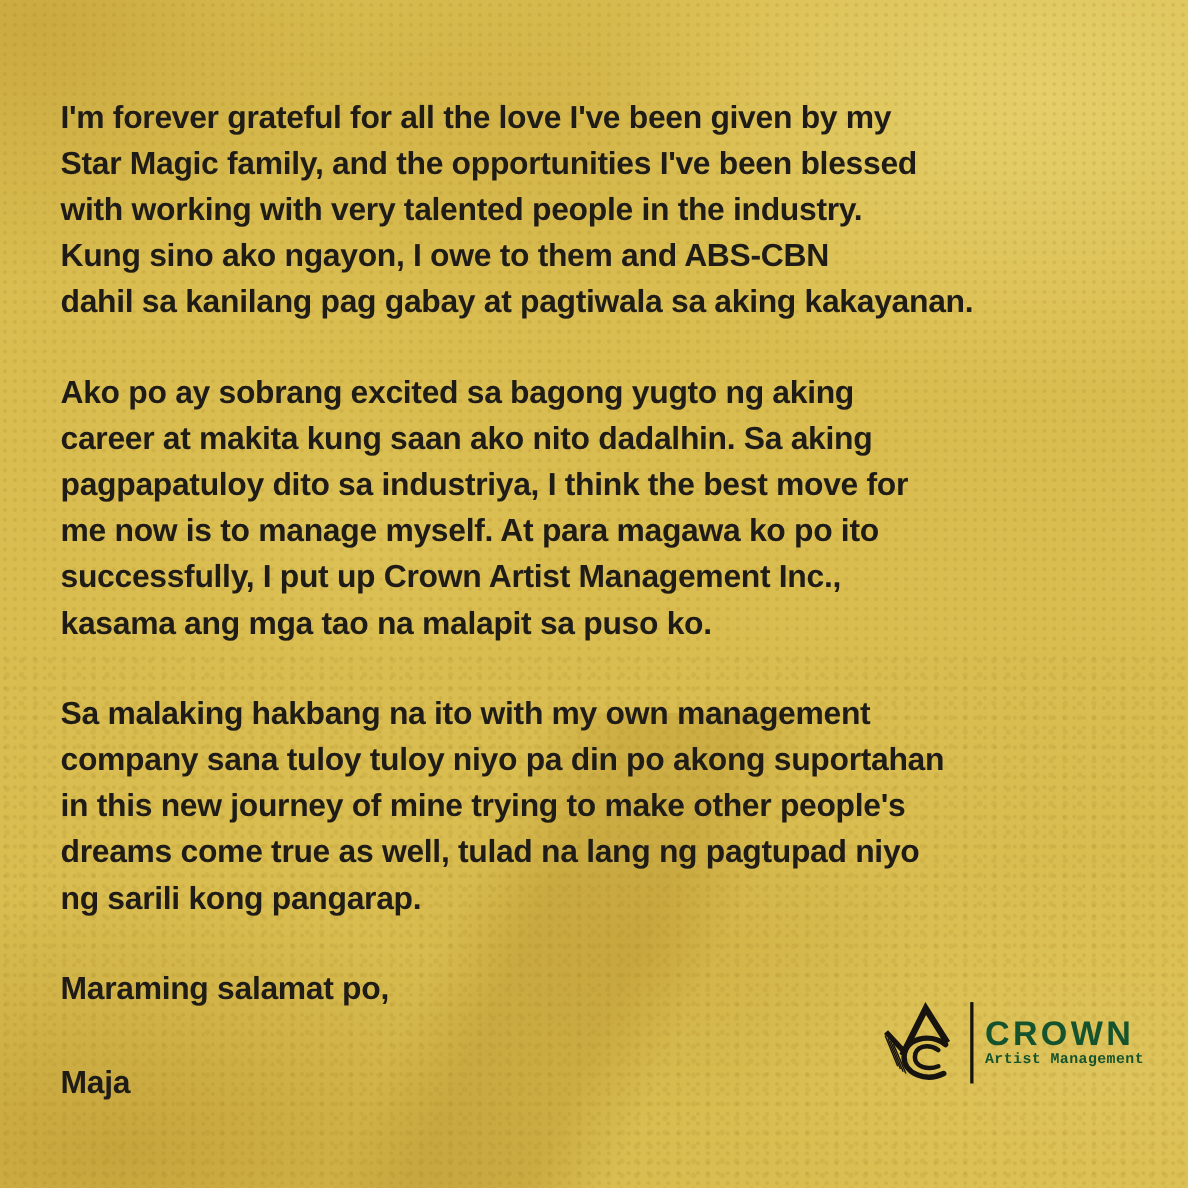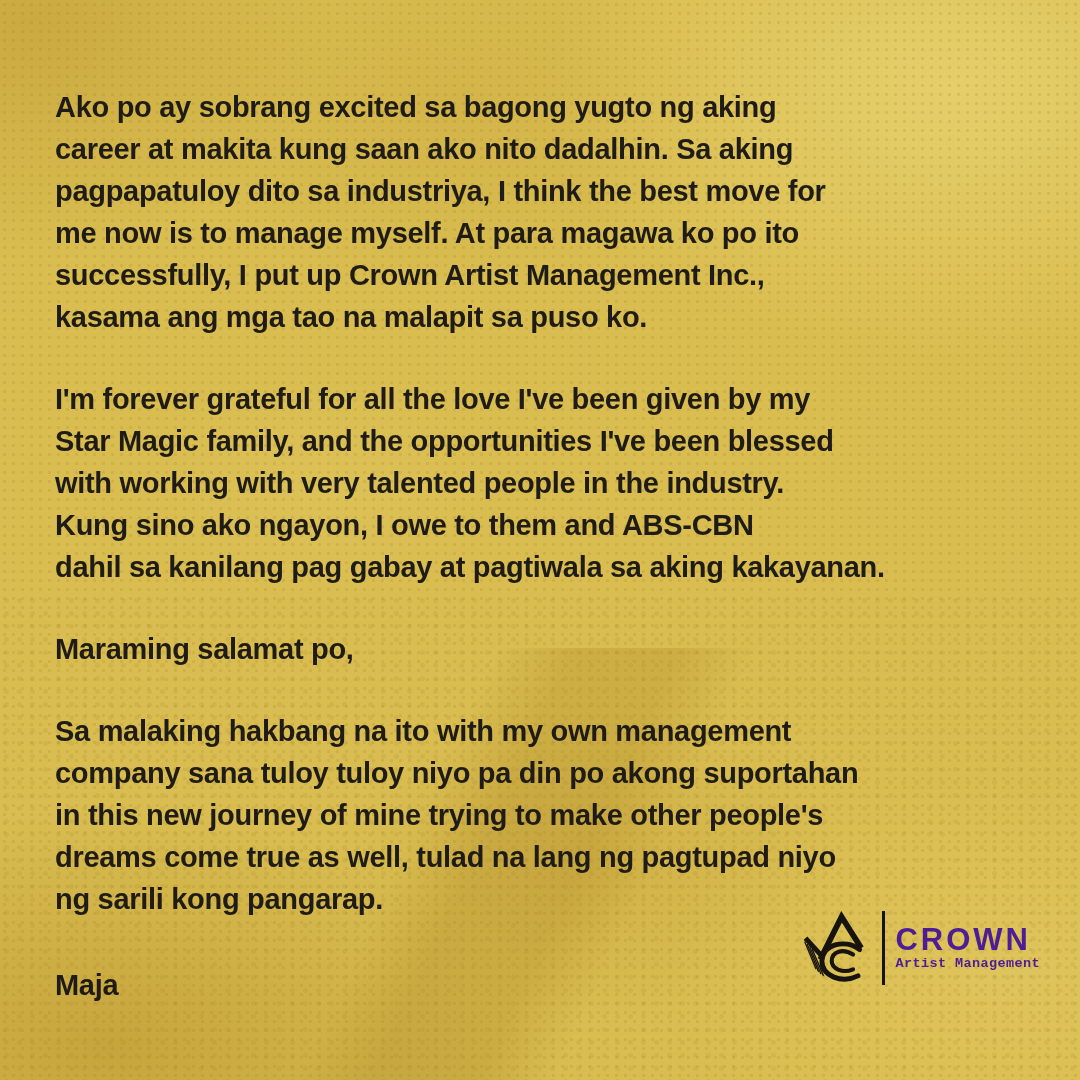--- a/index.html
+++ b/index.html
@@ -65,21 +65,21 @@
     white-space: pre-line;
   }
   .signature { margin-bottom: 0; margin-top: 44px; }
   
   .logo {
     position: absolute;
     right: 40px;
     bottom: 88px;
     display: flex;
     align-items: center;
-    color: #4c1d95;
+    color: #14532d;
   }
   .logo-icon { width: 82px; height: 88px; margin-right: 6px; }
   .logo-divider {
     width: 3px;
     height: 74px;
     background: #17130e;
     margin-right: 10px;
   }
   .logo-text { display: flex; flex-direction: column; justify-content: center; }
   .logo-wordmark {
@@ -100,37 +100,37 @@
 <body>
 
 <div class="canvas">
 
   <div class="tex tex-mottle"></div>
   <div class="tex tex-dots"></div>
   <div class="tex tex-dots-coarse"></div>
   <div class="tex tex-band"></div>
 
   <div class="statement">
+    <p class="para">I'm forever grateful for all the love I've been given by my
+Star Magic family, and the opportunities I've been blessed
+with working with very talented people in the industry.
+Kung sino ako ngayon, I owe to them and ABS-CBN
+dahil sa kanilang pag gabay at pagtiwala sa aking kakayanan.</p>
     <p class="para">Ako po ay sobrang excited sa bagong yugto ng aking
 career at makita kung saan ako nito dadalhin. Sa aking
 pagpapatuloy dito sa industriya, I think the best move for
 me now is to manage myself. At para magawa ko po ito
 successfully, I put up Crown Artist Management Inc.,
 kasama ang mga tao na malapit sa puso ko.</p>
-    <p class="para">I'm forever grateful for all the love I've been given by my
-Star Magic family, and the opportunities I've been blessed
-with working with very talented people in the industry.
-Kung sino ako ngayon, I owe to them and ABS-CBN
-dahil sa kanilang pag gabay at pagtiwala sa aking kakayanan.</p>
-    <p class="para closing">Maraming salamat po,</p>
     <p class="para">Sa malaking hakbang na ito with my own management
 company sana tuloy tuloy niyo pa din po akong suportahan
 in this new journey of mine trying to make other people's
 dreams come true as well, tulad na lang ng pagtupad niyo
 ng sarili kong pangarap.</p>
+    <p class="para closing">Maraming salamat po,</p>
     <p class="para signature">Maja</p>
   </div>
 
   <div class="logo">
     <svg class="logo-icon" viewBox="0 0 100 100" fill="none" xmlns="http://www.w3.org/2000/svg">
 
       <path d="M13 42 L27 76" stroke="#17130e" stroke-width="1.6"></path>
       <path d="M16 45 L30 79" stroke="#17130e" stroke-width="1.6"></path>
       <path d="M19 48 L33 82" stroke="#17130e" stroke-width="1.6"></path>
       <path d="M22 51 L36 84" stroke="#17130e" stroke-width="1.6"></path>

